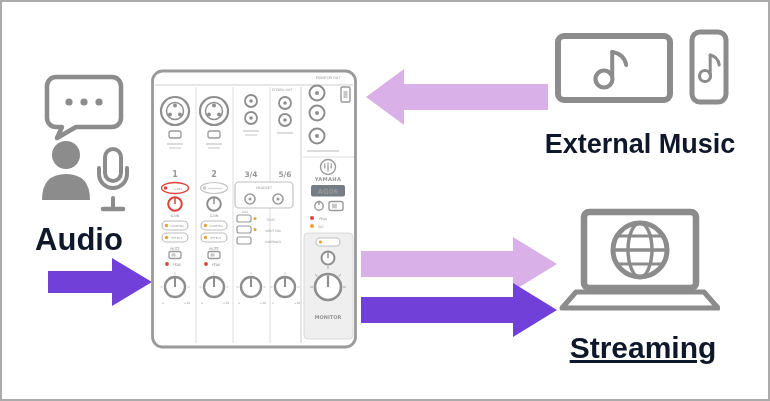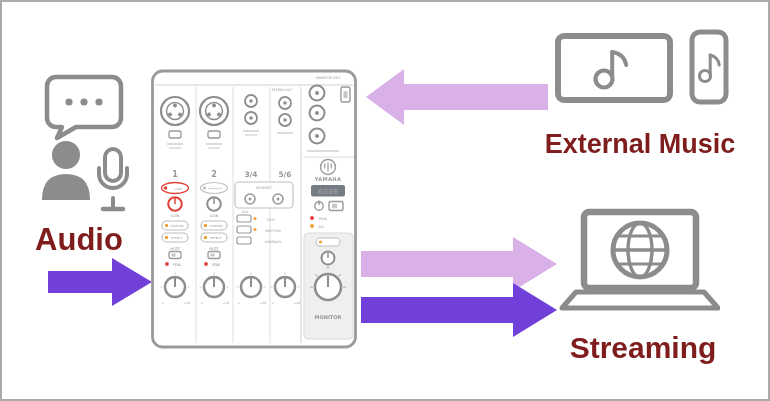--- a/index.html
+++ b/index.html
@@ -2,26 +2,26 @@
 <html><head>
 <meta charset="utf-8">
 <style>
   html,body{margin:0;padding:0;background:#fff;}
   .canvas{
     position:relative;width:766px;height:397px;border:2px solid #ababab;
     background:#fff;overflow:hidden;font-family:"Liberation Sans",sans-serif;
   }
   .abs{position:absolute;}
   .label{
-    position:absolute;font-weight:bold;color:#7f1d1d;text-align:center;
+    position:absolute;font-weight:bold;color:#0f172a;text-align:center;
     font-family:"Liberation Sans",sans-serif;line-height:1.05;
   }
   .label-audio{left:10px;top:222px;width:134px;font-size:31px;}
   .label-external{left:508px;top:128px;width:260px;font-size:27px;}
-  .label-streaming{left:521px;top:330px;width:240px;font-size:30px;}
+  .label-streaming{left:521px;top:330px;width:240px;font-size:30px;text-decoration:underline;}
   svg{display:block;}
   svg text{
     font-family:"DejaVu Sans",sans-serif;text-anchor:middle;fill:#979797;
   }
 </style>
 </head>
 <body>
 
 <div class="canvas">
 

